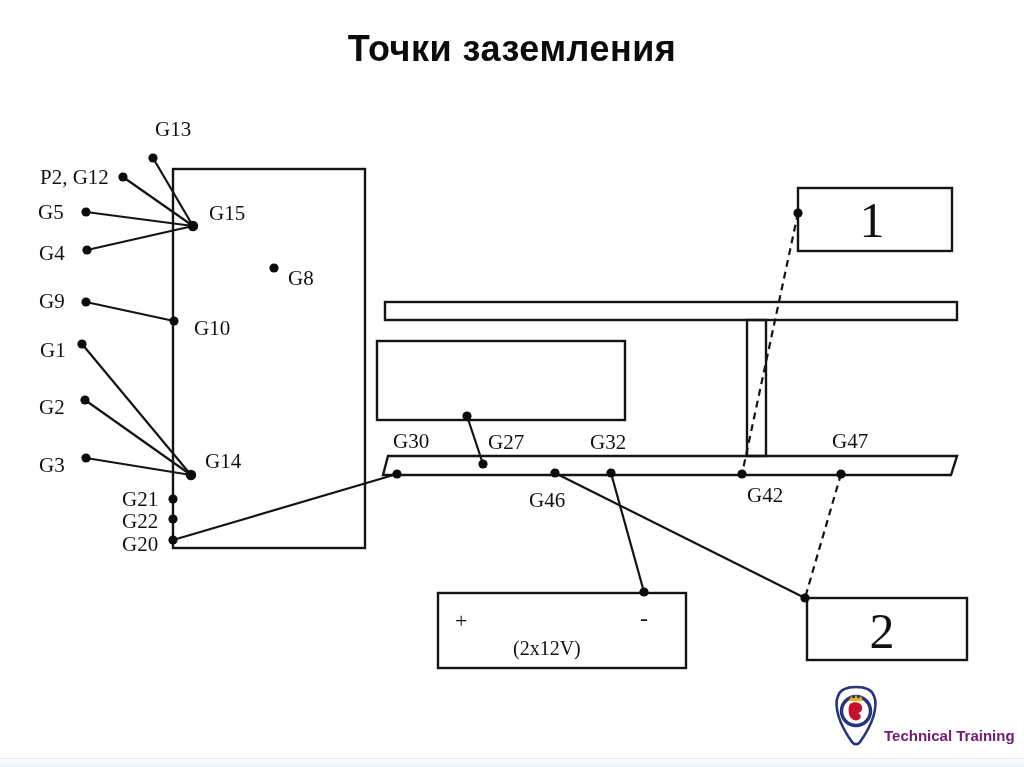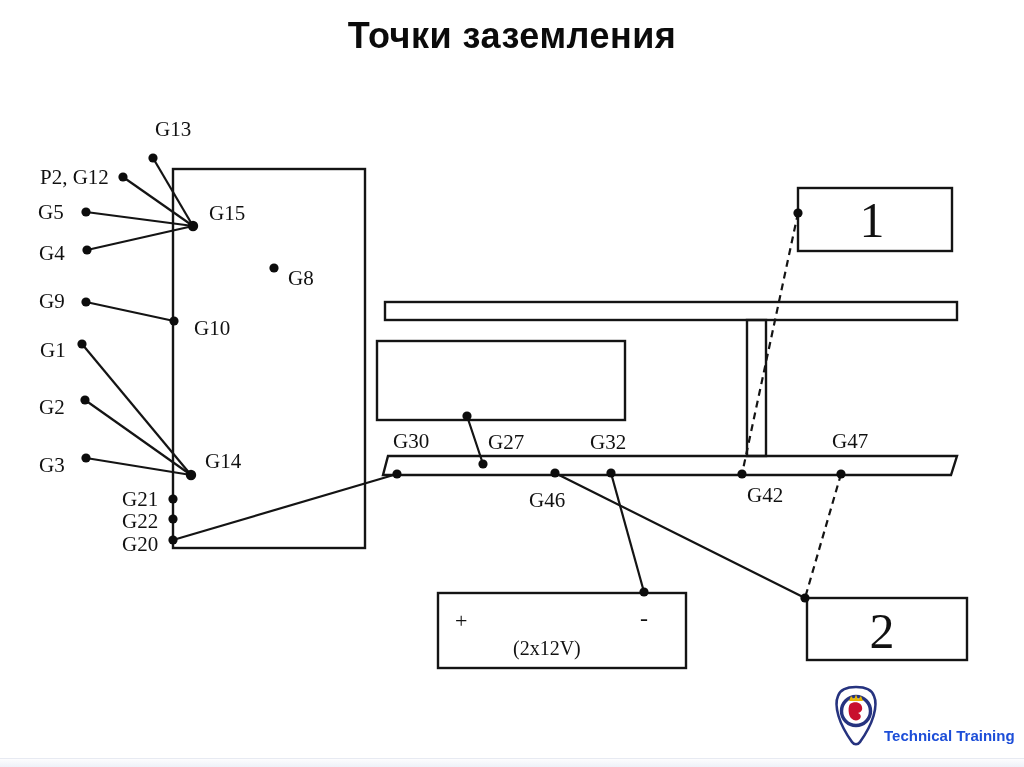--- a/index.html
+++ b/index.html
@@ -4,21 +4,21 @@
 <style>
   html,body{margin:0;padding:0;background:#ffffff;}
   .slide{
     position:relative;
     width:1024px;height:767px;
     background:#ffffff;
     overflow:hidden;
     font-family:"Liberation Sans", sans-serif;
   }
   .title{
-    position:absolute;left:0;right:0;top:15px;
+    position:absolute;left:0;right:0;top:28px;
     text-align:center;
     font-family:"Liberation Sans", sans-serif;
     font-weight:bold;
     font-size:36px;
     letter-spacing:.5px;
     color:#0b0b0b;
   }
   svg.diagram{position:absolute;left:0;top:0;}
   .shape{fill:none;stroke:#141414;stroke-width:2.4;}
   .wire{stroke:#141414;stroke-width:2.2;fill:none;}
@@ -47,21 +47,21 @@
     font-size:29px;
     letter-spacing:-1px;
     color:#1f2a7b;
   }
   .footer-subtitle{
     position:absolute;left:884px;top:727px;
     font-family:"Liberation Sans", sans-serif;
     font-weight:bold;
     font-size:15px;
     letter-spacing:0px;
-    color:#1d4ed8;
+    color:#701a75;
     white-space:nowrap;
     text-align:center;
   }
   .emblem{position:absolute;left:833px;top:685px;}
   .bottom-band{
     position:absolute;left:0;right:0;bottom:0;height:8px;
     background:linear-gradient(to bottom,#fdfdfe,#eef1f8);
     border-top:1px solid #e7eaf2;
   }
 </style>

